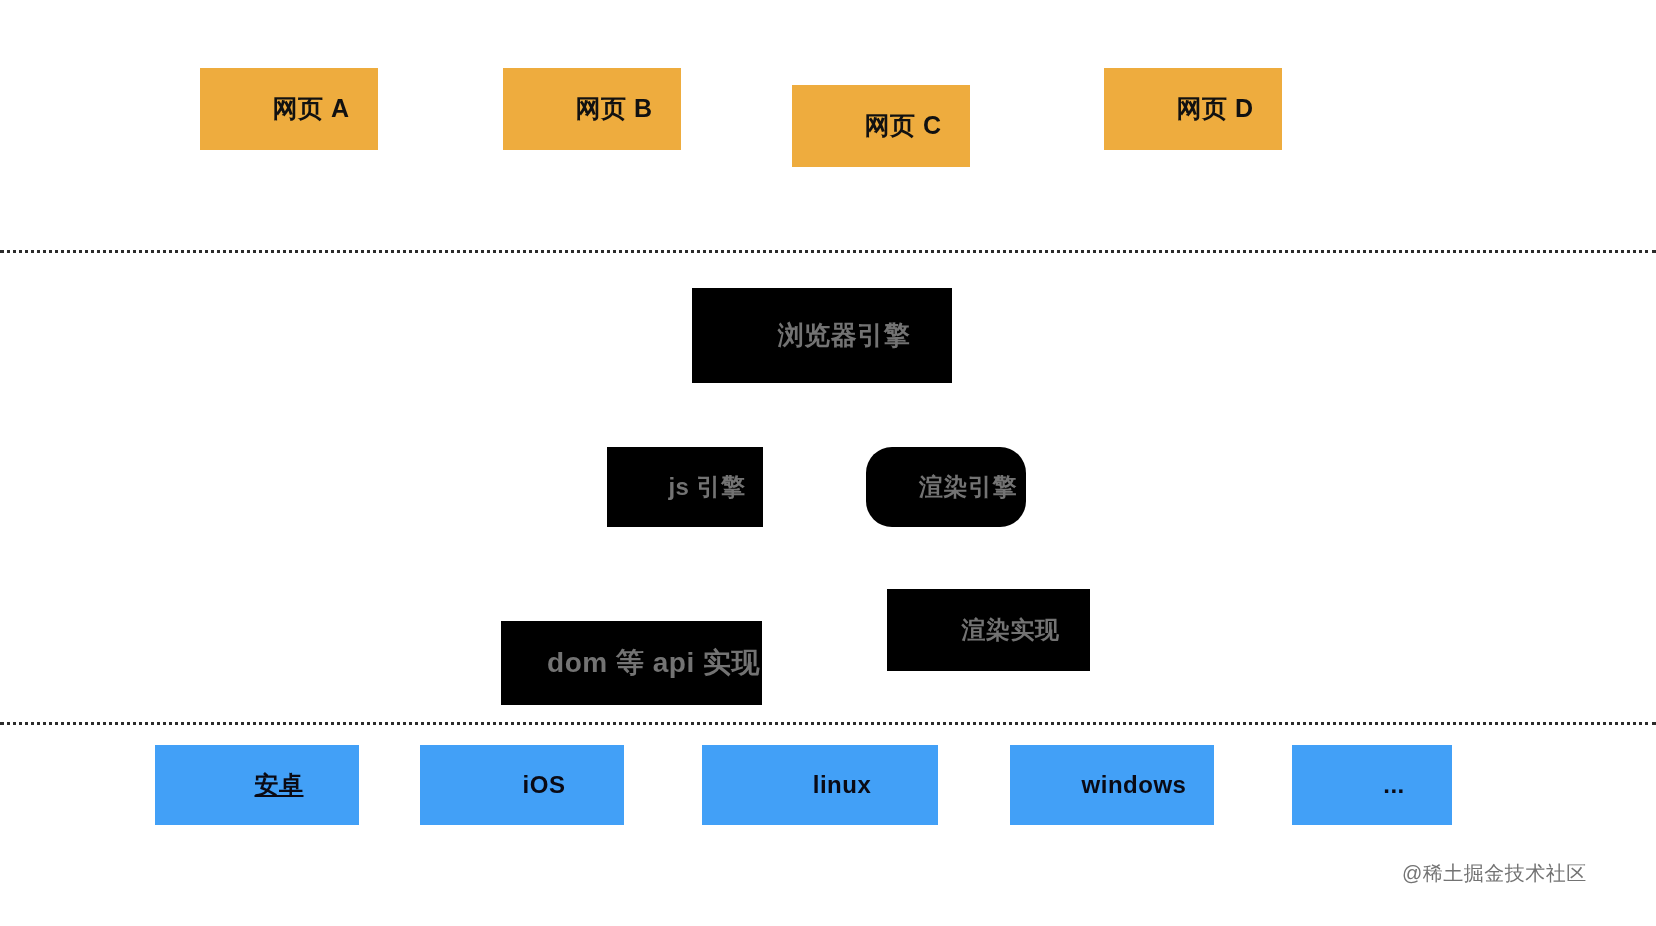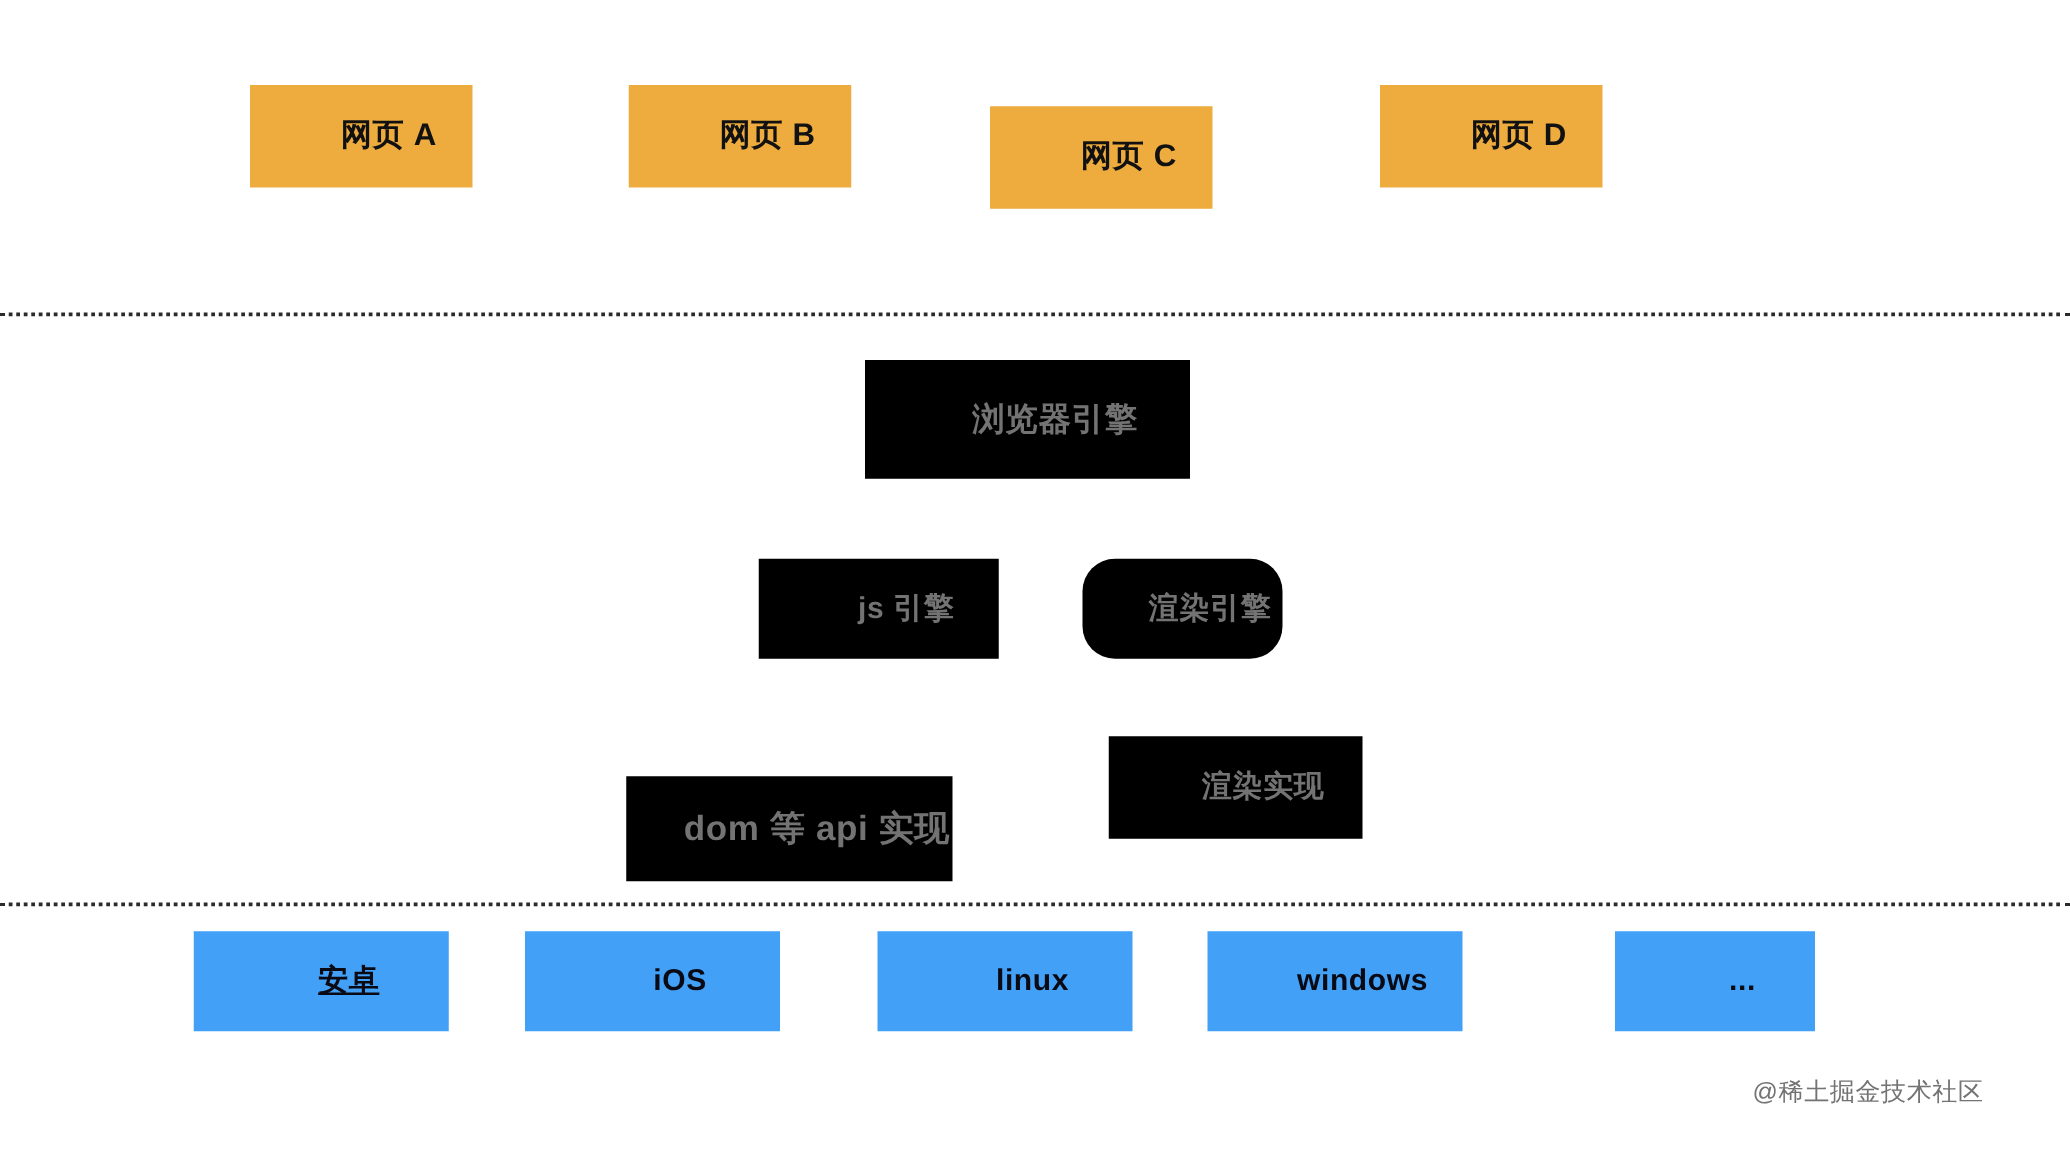--- a/index.html
+++ b/index.html
@@ -71,31 +71,31 @@
       <div class="node node-web" style="left: 200px; top: 68px; width: 178px; height: 82px; font-size: 25px;">网页 A</div>
       <div class="node node-web" style="left: 503px; top: 68px; width: 178px; height: 82px; font-size: 25px;">网页 B</div>
       <div class="node node-web" style="left: 792px; top: 68px; width: 178px; height: 82px; font-size: 25px; margin-top: 17px;">网页 C</div>
       <div class="node node-web" style="left: 1104px; top: 68px; width: 178px; height: 82px; font-size: 25px;">网页 D</div>
     </div>
 
   <div class="divider" id="divider-0" style="top: 250px;"></div>
 
   <div id="browser-layer">
       <div class="node node-engine" style="left: 692px; top: 288px; width: 260px; height: 95px; font-size: 26px;">浏览器引擎</div>
-      <div class="node node-engine" style="left: 607px; top: 447px; width: 192px; height: 80px; font-size: 24px; text-align: center;">js 引擎</div>
+      <div class="node node-engine" style="left: 607px; top: 447px; width: 156px; height: 80px; font-size: 24px; text-align: center;">js 引擎</div>
       <div class="node node-engine" style="left: 866px; top: 447px; width: 160px; height: 80px; font-size: 24px; border-radius: 26px;">渲染引擎</div>
       <div class="node node-engine" style="left: 501px; top: 589px; width: 261px; height: 84px; font-size: 28px; margin-top: 32px;">dom 等 api 实现</div>
       <div class="node node-engine" style="left: 887px; top: 589px; width: 203px; height: 82px; font-size: 24px;">渲染实现</div>
     </div>
 
   <div class="divider" id="divider-1" style="top: 722px;"></div>
 
   <div id="os-layer">
       <div class="node node-os" style="left: 155px; top: 745px; width: 204px; height: 80px; font-size: 24px; text-decoration: underline;">安卓</div>
       <div class="node node-os" style="left: 420px; top: 745px; width: 204px; height: 80px; font-size: 24px;">iOS</div>
-      <div class="node node-os" style="left: 702px; top: 745px; width: 204px; height: 80px; font-size: 24px;">linux</div>
-      <div class="node node-os" style="left: 966px; top: 745px; width: 204px; height: 80px; font-size: 24px;">windows</div>
+      <div class="node node-os" style="left: 702px; top: 745px; width: 236px; height: 80px; font-size: 24px;">linux</div>
+      <div class="node node-os" style="left: 1010px; top: 745px; width: 204px; height: 80px; font-size: 24px;">windows</div>
       <div class="node node-os" style="left: 1292px; top: 745px; width: 160px; height: 80px; font-size: 24px;">...</div>
     </div>
 
   <div class="watermark" id="watermark" style="left: 1402px; top: 860px;">@稀土掘金技术社区</div>
 
 </div>
 
 </body></html>

